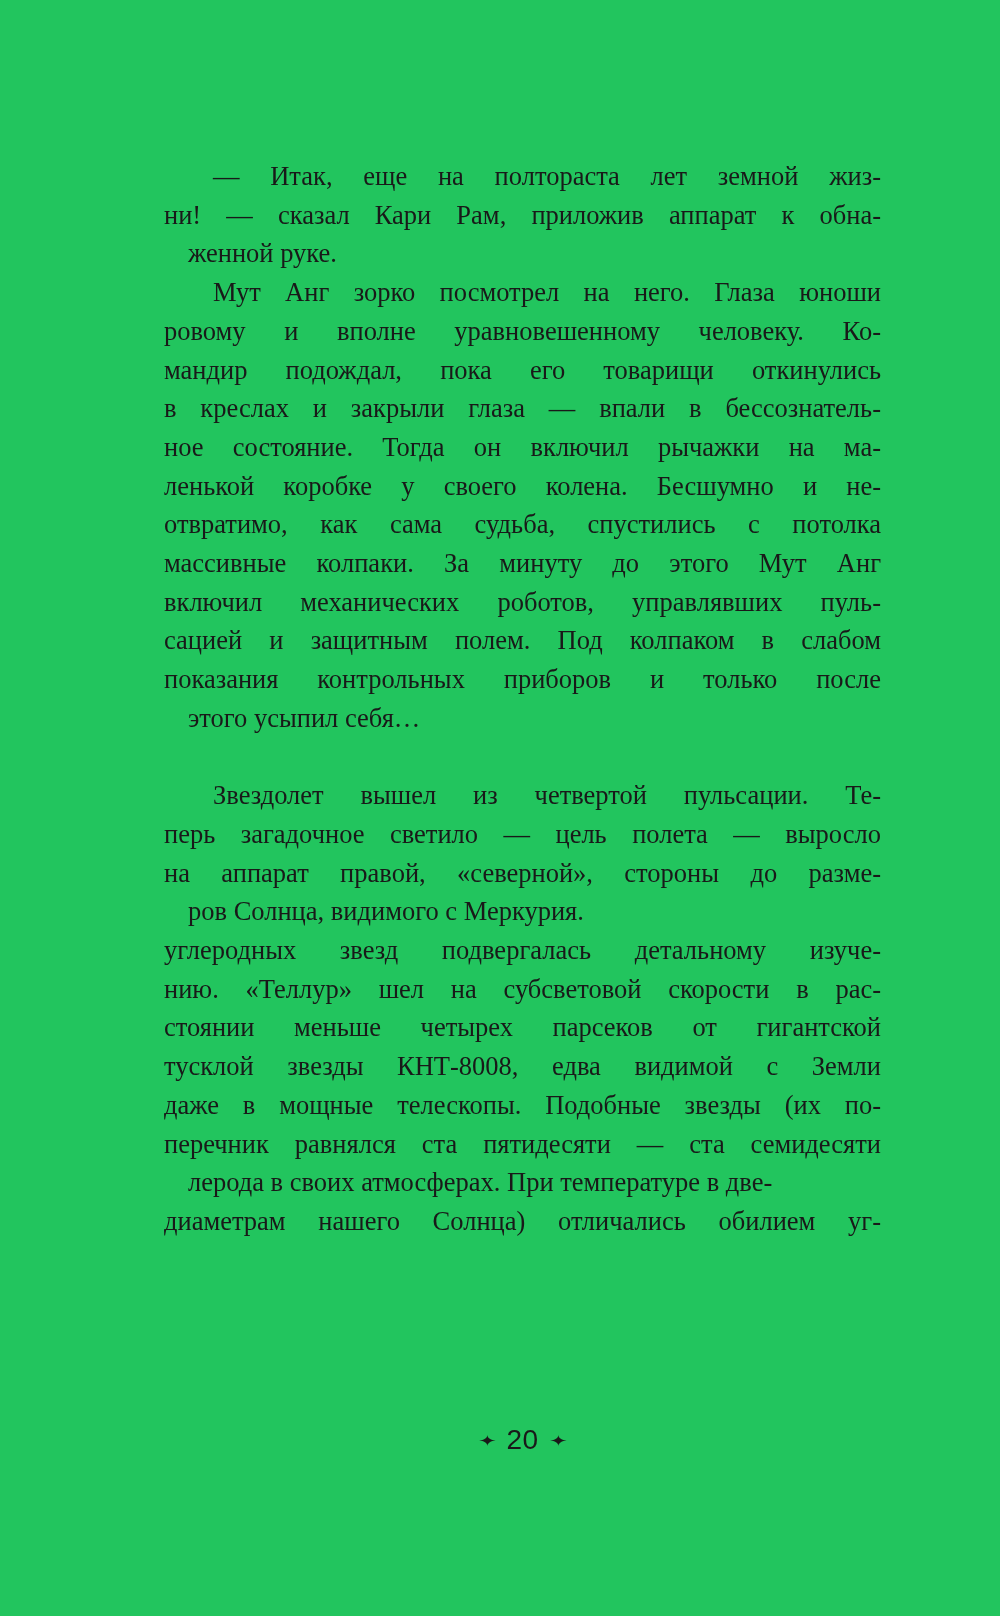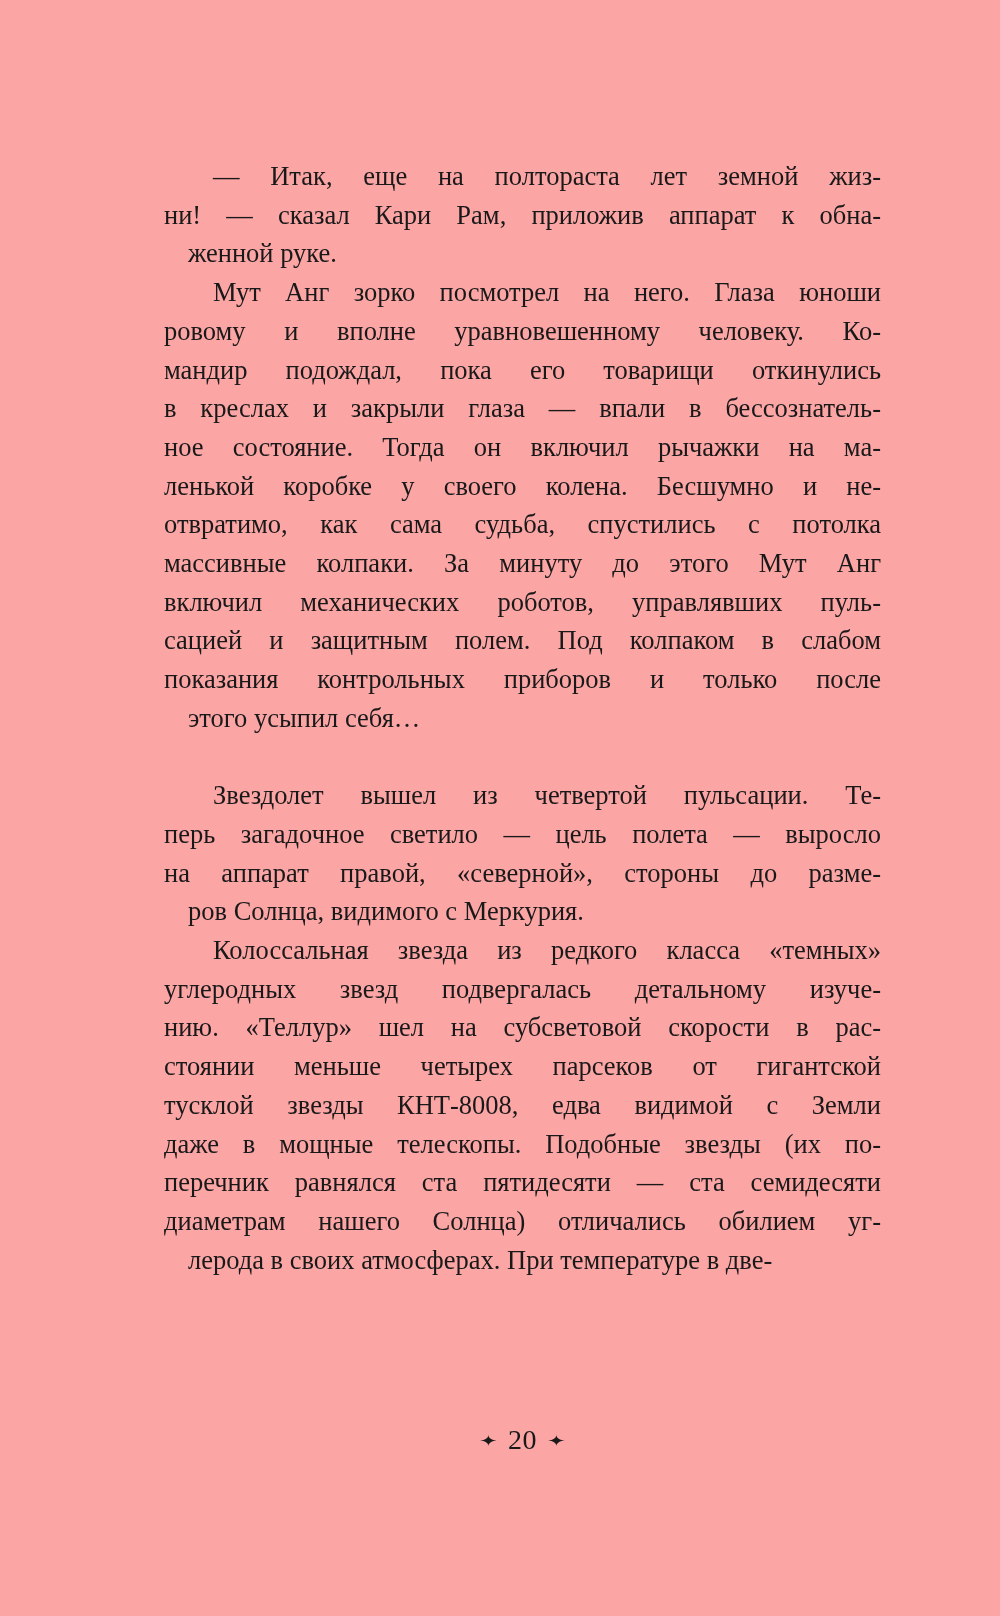--- a/index.html
+++ b/index.html
@@ -4,21 +4,21 @@
 <style>
   html, body {
     margin: 0;
     padding: 0;
     background: #ffffff;
   }
   .page {
     position: relative;
     width: 1000px;
     height: 1616px;
-    background: #fca5a5;
+    background: #22c55e;
     font-family: "Liberation Serif", serif;
     color: #191919;
     overflow: hidden;
   }
   .text-block {
     position: absolute;
     left: 164px;
     top: 157px;
     width: 717px;
     font-size: 26.5px;
@@ -55,21 +55,21 @@
   }
   .ornament {
     display: inline-block;
     font-family: "DejaVu Sans", sans-serif;
     font-size: 15px;
     transform: scaleX(1.45);
     position: relative;
     top: 1px;
   }
   .page-number {
-    font-family: Liberation Serif, serif;
+    font-family: Liberation Sans, sans-serif;
     font-size: 28px;
     letter-spacing: 0.5px;
   }
 </style>
 </head>
 <body>
 
 <div class="page">
 
   <div class="text-block">
@@ -93,29 +93,28 @@
         <div class="line last">этого усыпил себя…</div>
       </div>
       <div class="section-break"></div>
       <div class="paragraph">
         <div class="line first">Звездолет вышел из четвертой пульсации. Те-</div>
         <div class="line">перь загадочное светило — цель полета — выросло</div>
         <div class="line">на аппарат правой, «северной», стороны до разме-</div>
         <div class="line last">ров Солнца, видимого с Меркурия.</div>
       </div>
       <div class="paragraph">
-        <div class="line first">Колоссальная звезда из редкого класса «темных»</div>
         <div class="line">углеродных звезд подвергалась детальному изуче-</div>
         <div class="line">нию. «Теллур» шел на субсветовой скорости в рас-</div>
         <div class="line">стоянии меньше четырех парсеков от гигантской</div>
         <div class="line">тусклой звезды КНТ-8008, едва видимой с Земли</div>
         <div class="line">даже в мощные телескопы. Подобные звезды (их по-</div>
         <div class="line">перечник равнялся ста пятидесяти — ста семидесяти</div>
+        <div class="line last">лерода в своих атмосферах. При температуре в две-</div>
         <div class="line">диаметрам нашего Солнца) отличались обилием уг-</div>
-        <div class="line last">лерода в своих атмосферах. При температуре в две-</div>
       </div>
     </div>
 
   <div class="footer">
     <span class="ornament">✦</span>
     <span class="page-number">20</span>
     <span class="ornament">✦</span>
   </div>
 
 </div>

